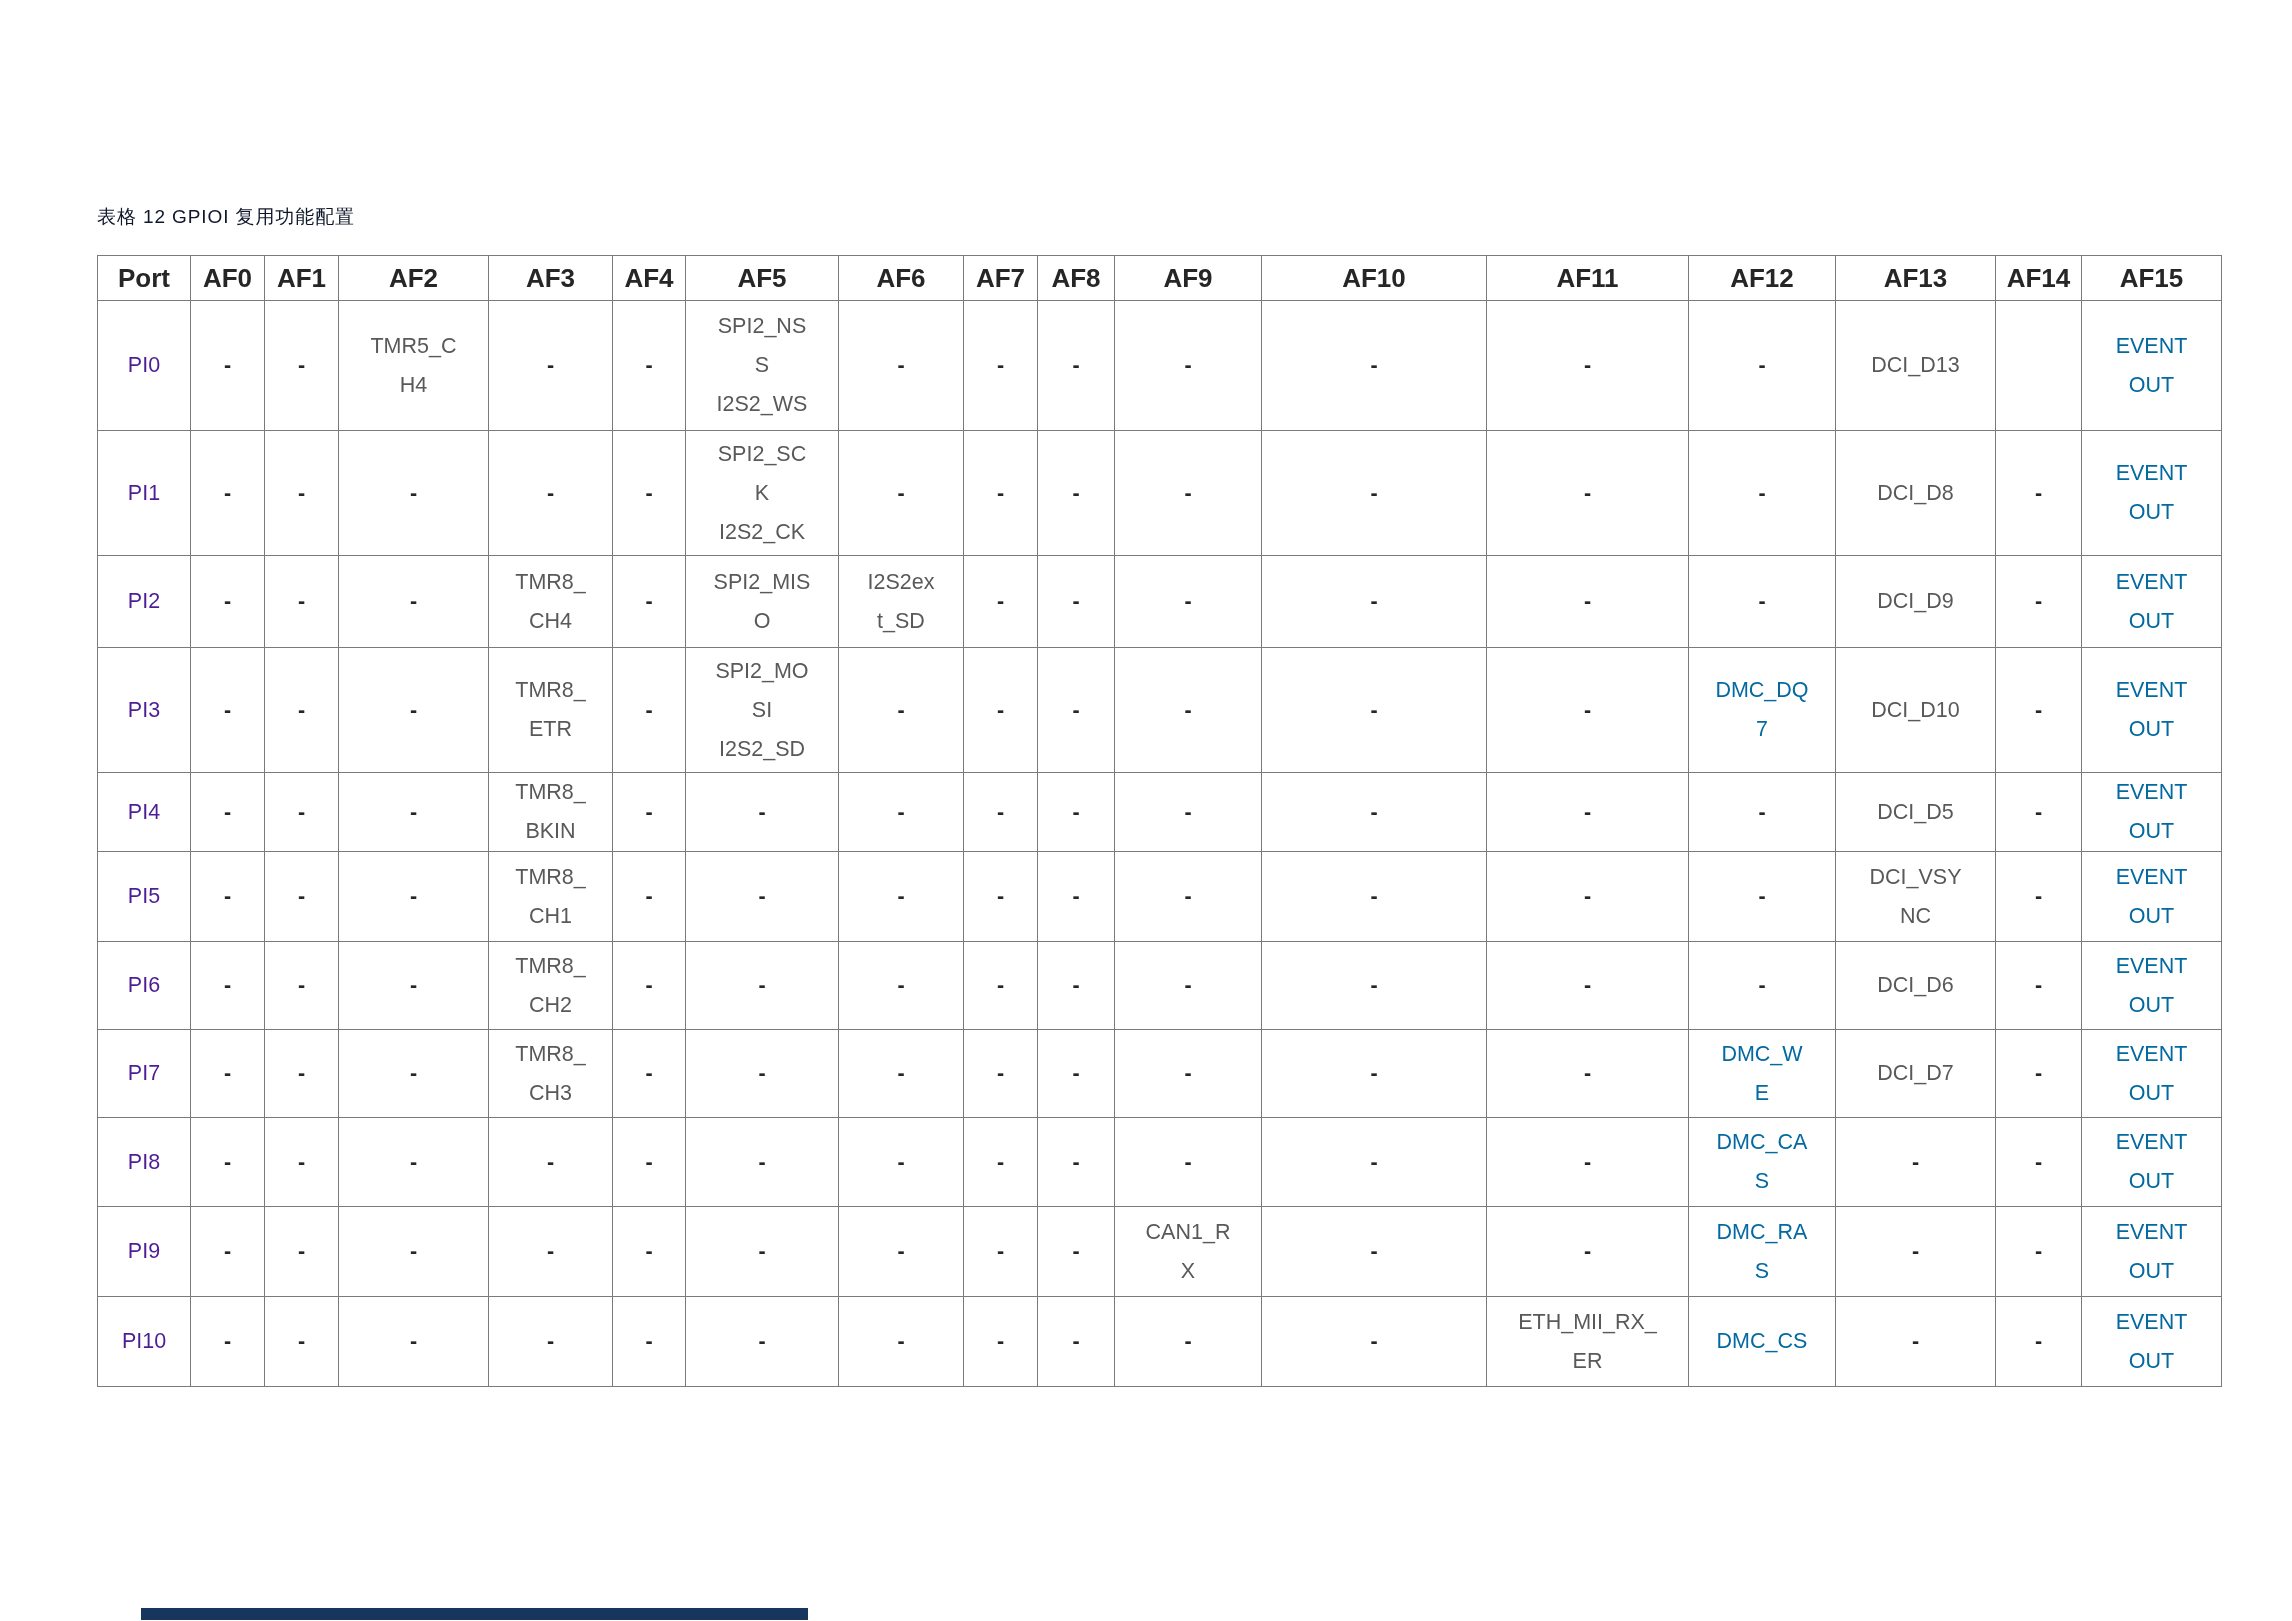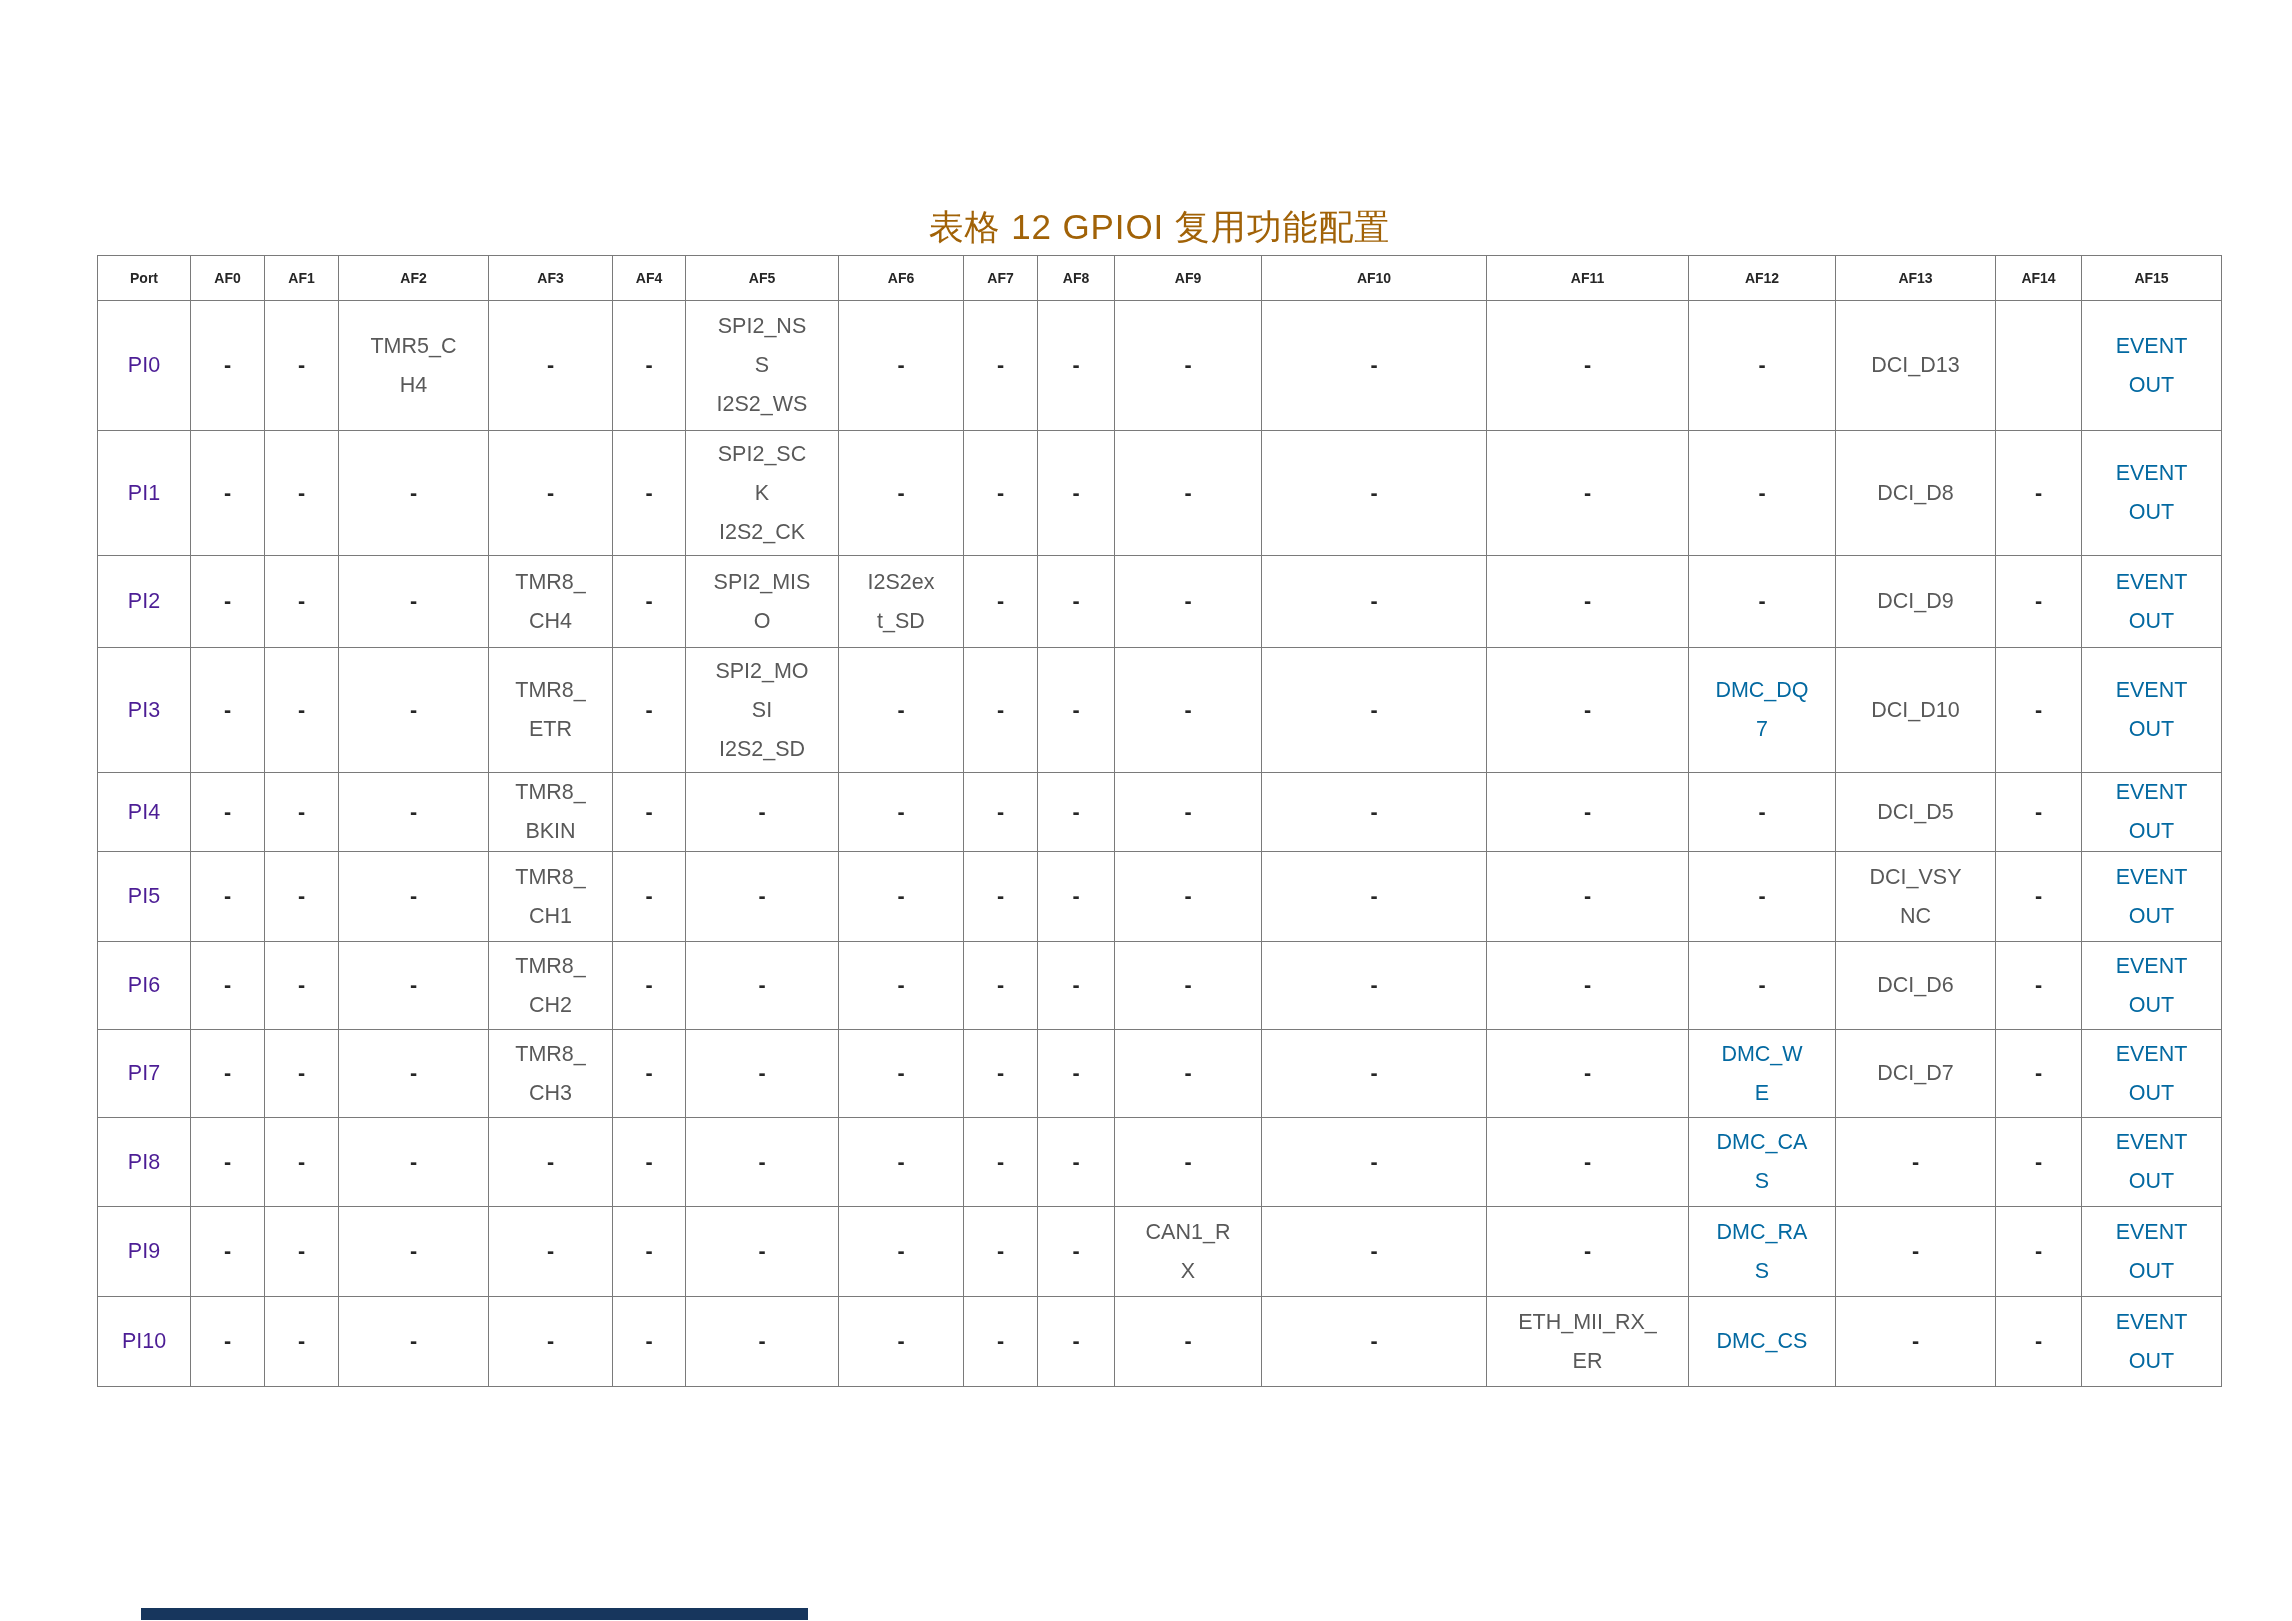--- a/index.html
+++ b/index.html
@@ -3,33 +3,33 @@
 <meta charset="utf-8">
 <style>
   html,body{margin:0;padding:0;}
   body{
     width:2293px;height:1621px;position:relative;background:#ffffff;
     font-family:"Liberation Sans","DejaVu Sans",sans-serif;
     overflow:hidden;
   }
   .page-title{
     position:absolute;left:97px;top:204px;width:2125px;height:39px;
-    text-align:center;font-size:35px;color:#a16207;letter-spacing:0.9px;
+    font-size:19px;color:#0f172a;letter-spacing:0.9px;
   }
   .af-table{
     position:absolute;left:97px;top:255px;
     border-collapse:collapse;table-layout:fixed;width:2125px;
   }
   .af-table th,.af-table td{
     border:0.9px solid #7a7a7a;
     text-align:center;vertical-align:middle;
     padding:0 26px;overflow:hidden;
   }
   .af-table th{
-    font-size:14px;font-weight:bold;color:#262626;padding:0 3.6px;
+    font-size:26px;font-weight:bold;color:#262626;padding:0 3.6px;
   }
   .af-table td{
     font-size:21.5px;line-height:39px;word-break:break-all;
   }
   .af-table td.port{
     font-weight:normal;color:#4c1d95;padding:0 3.6px;word-break:normal;
   }
   .fn{color:#595959;}
   .fn.dark{color:#0369a1;}
   .dash{color:#262626;font-weight:bold;}

